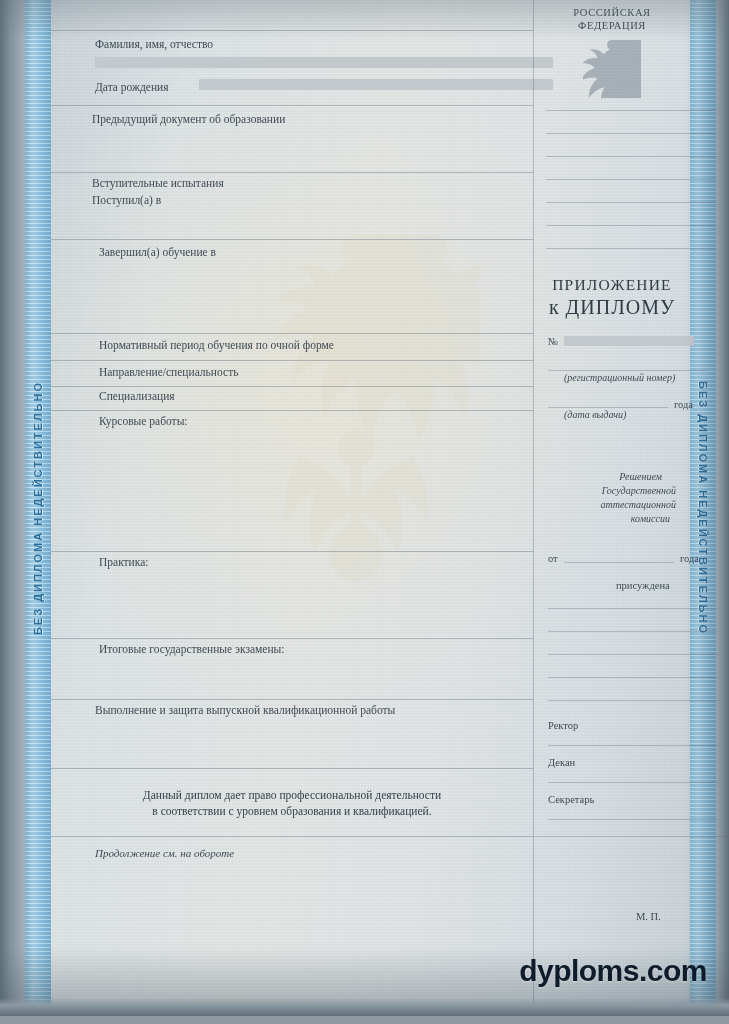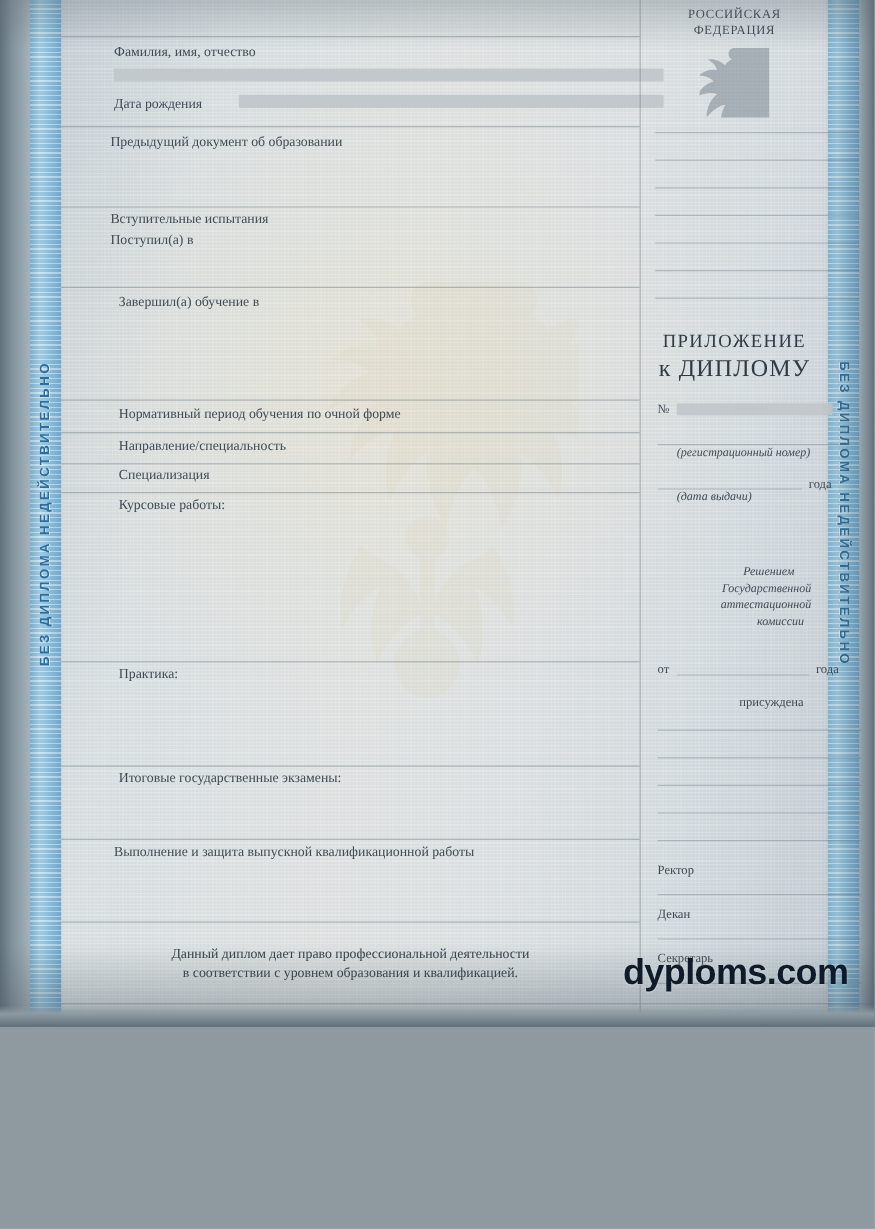--- a/index.html
+++ b/index.html
@@ -3,21 +3,21 @@
 <meta charset="utf-8">
 <style>
   html, body {
     margin: 0;
     padding: 0;
     background: #8e9aa0;
   }
   #page {
     position: relative;
     width: 729px;
-    height: 856px;
+    height: 1016px;
     overflow: hidden;
     font-family: "Liberation Serif", serif;
     background: #c3ccd2;
   }
 
   
   .paper {
     position: absolute;
     left: 0; top: 0; right: 0; bottom: 0;
     background:

